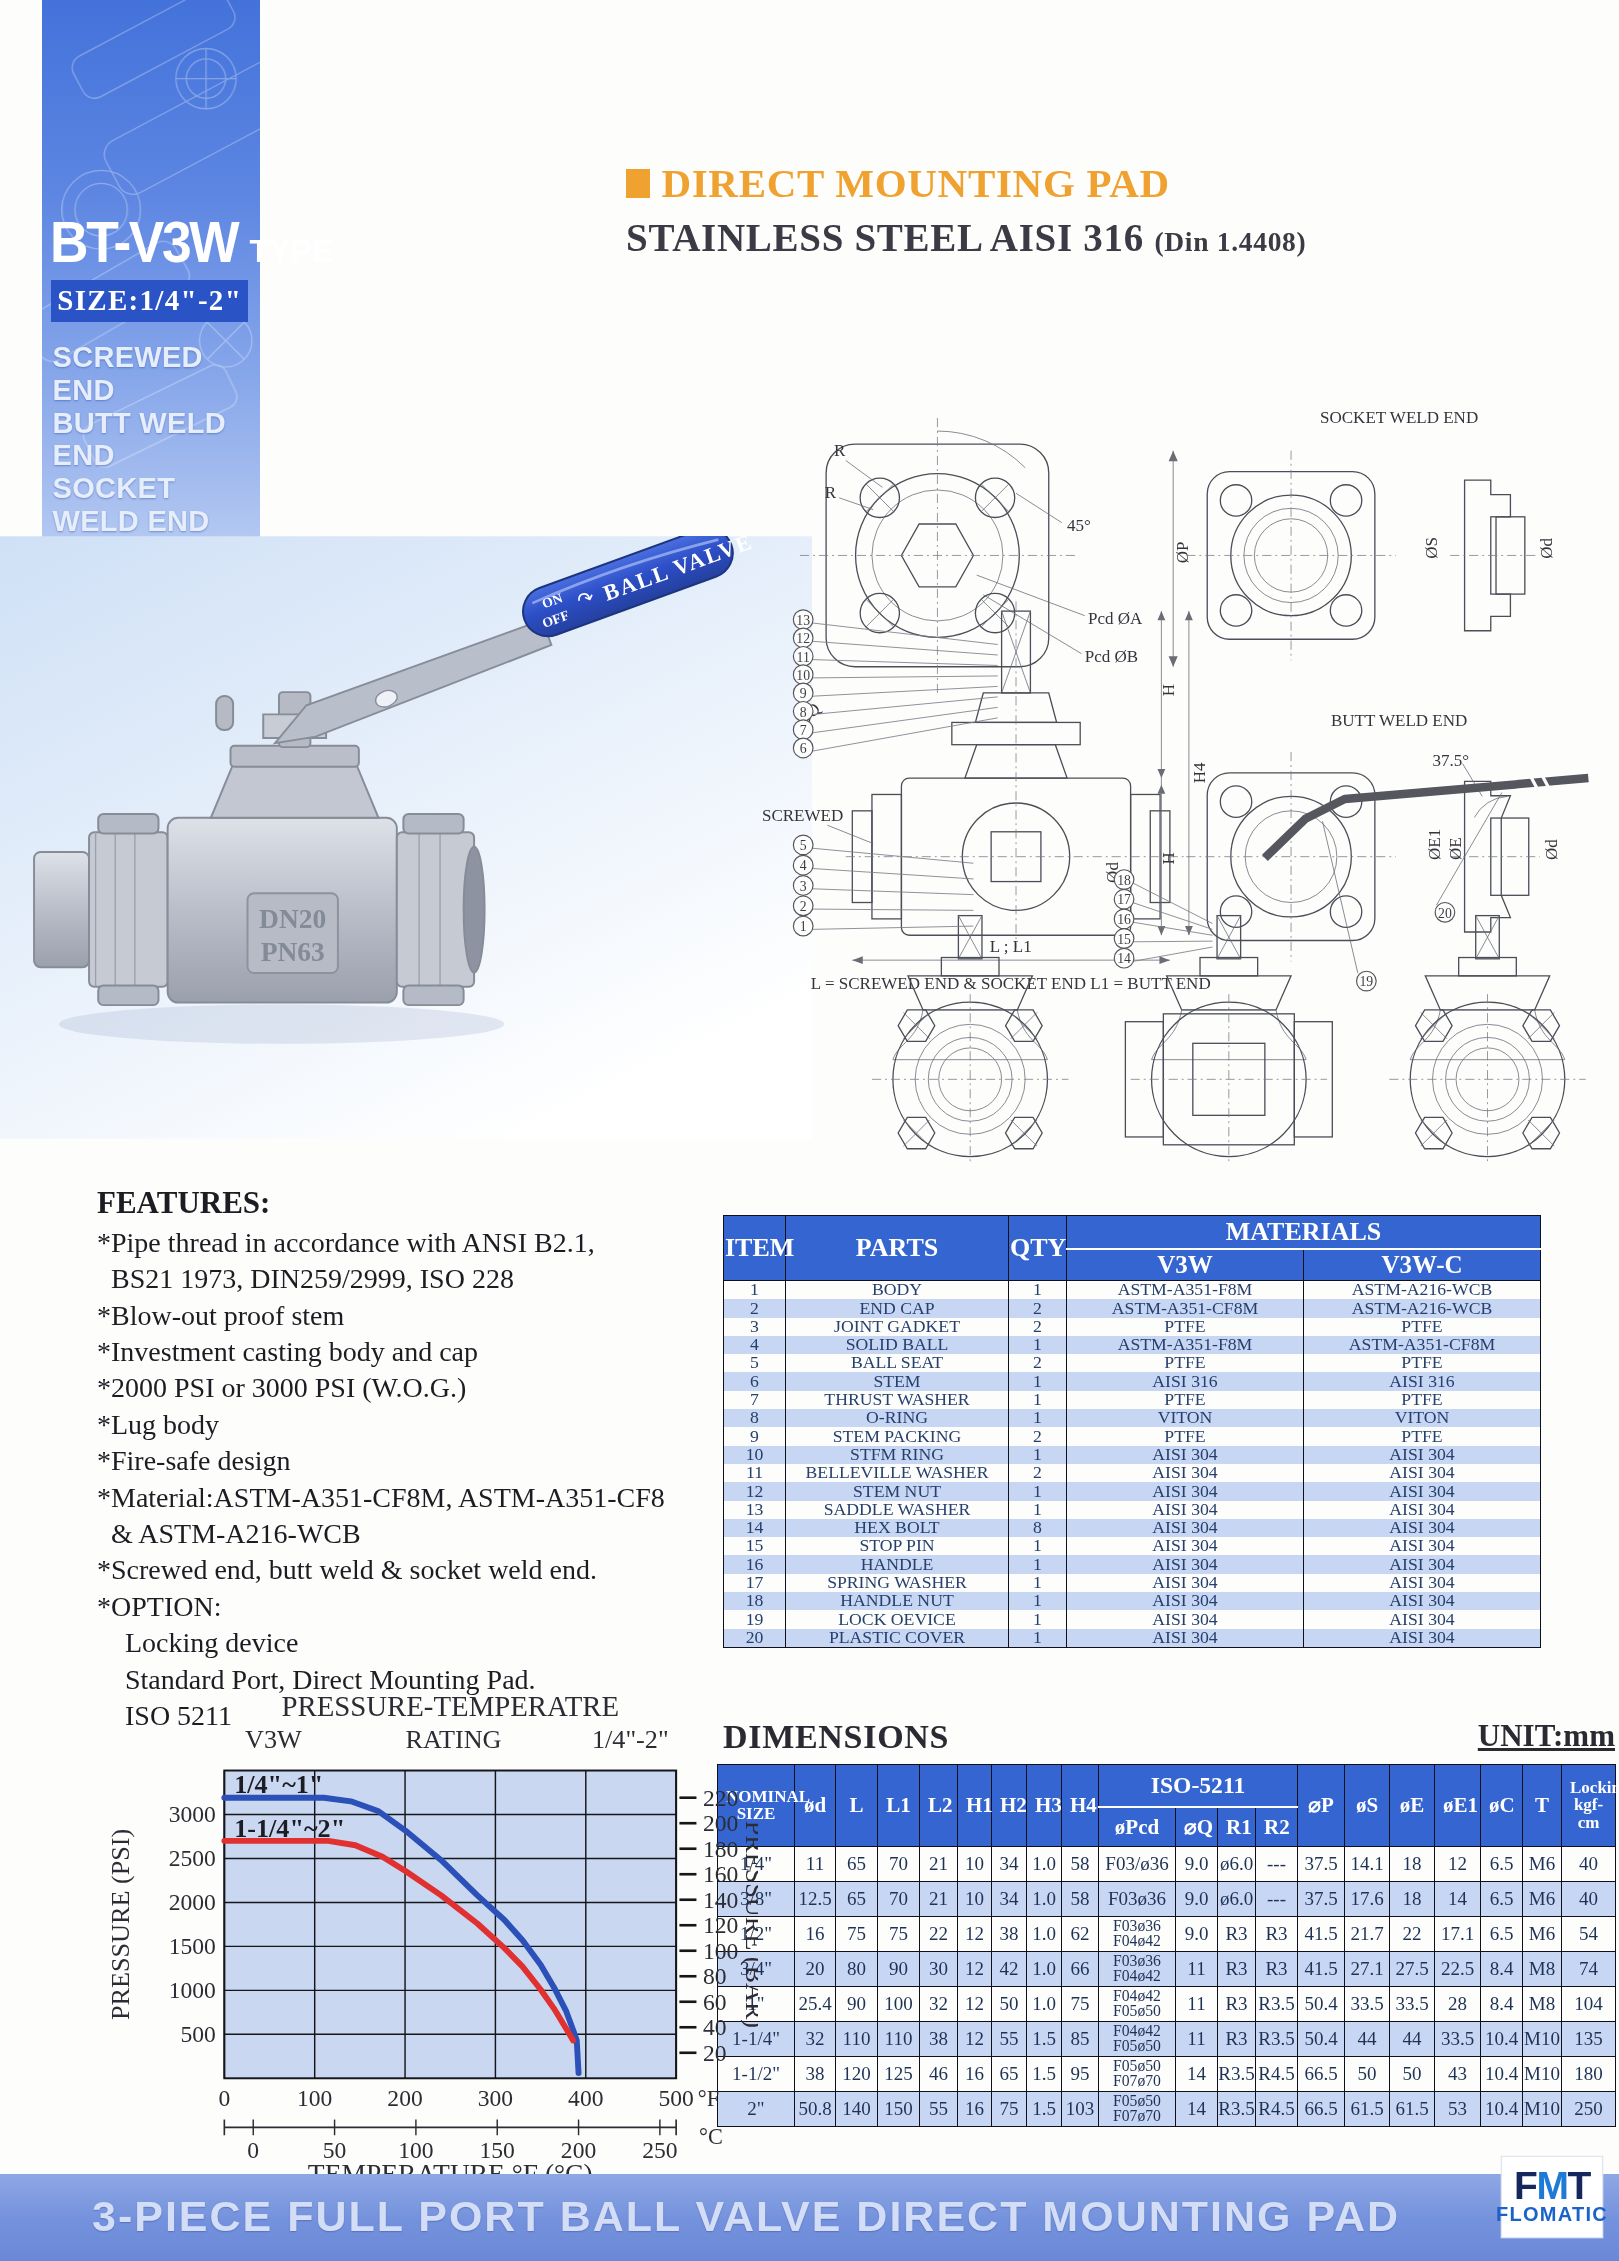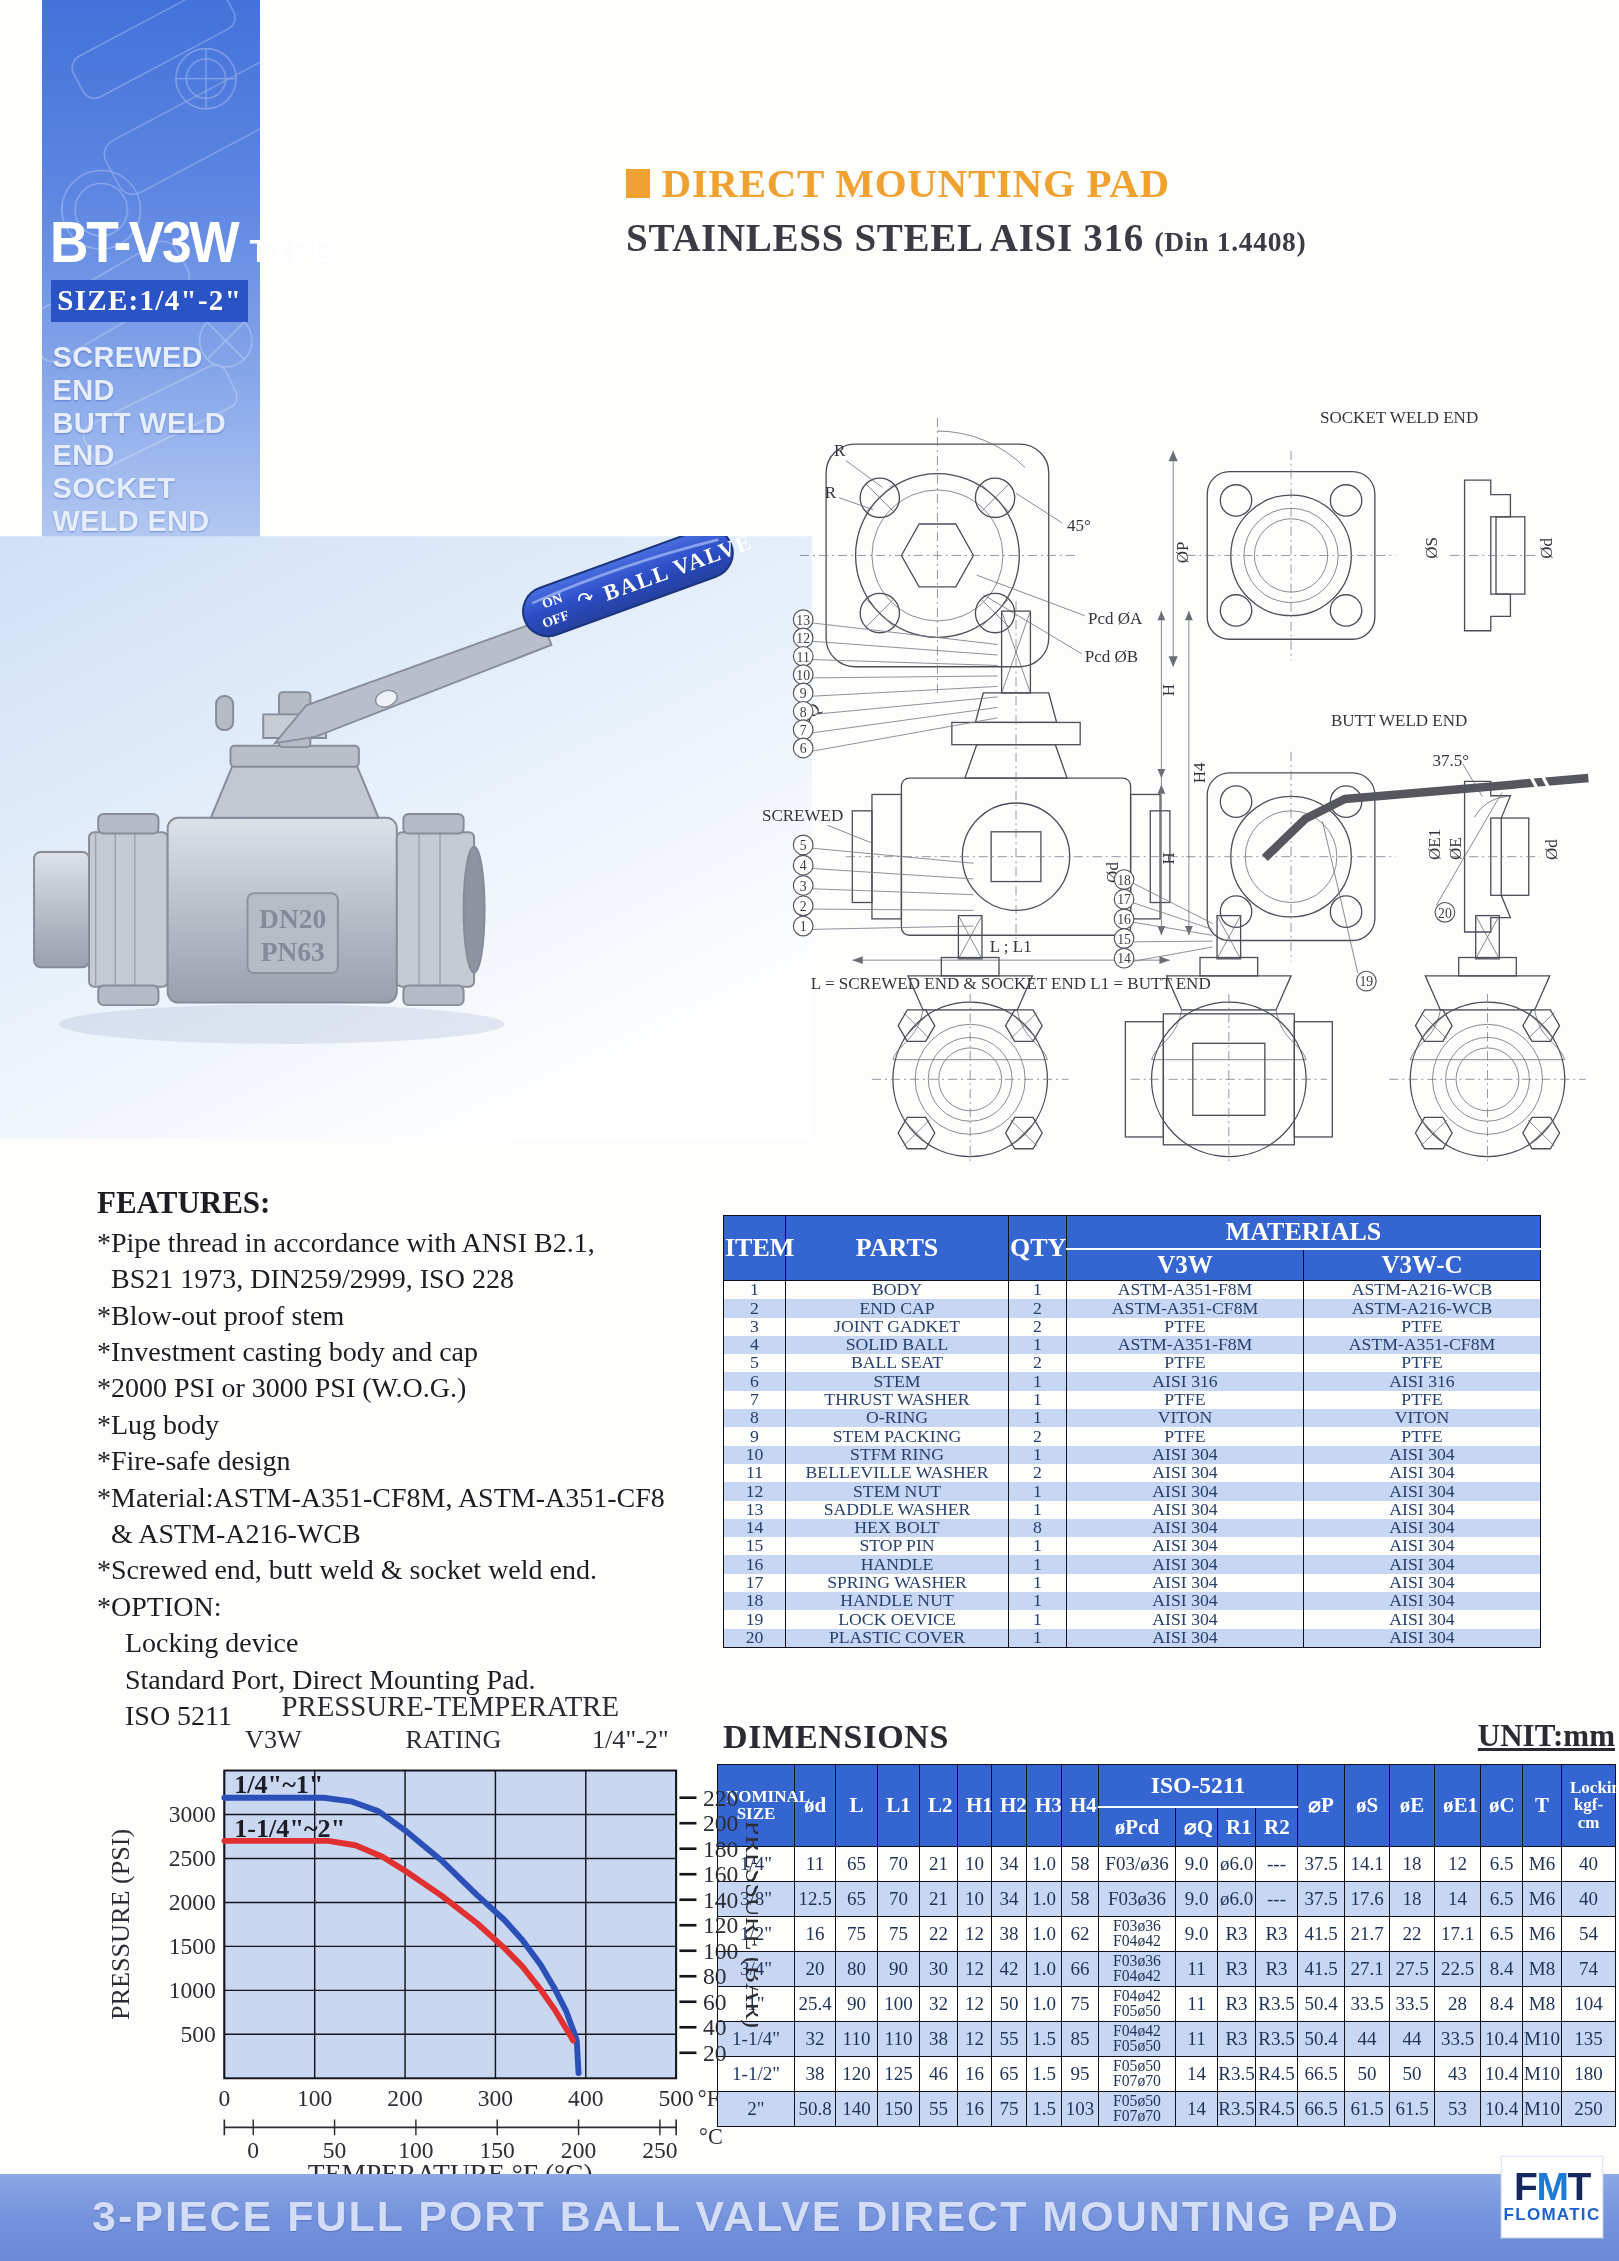--- a/index.html
+++ b/index.html
@@ -61,21 +61,21 @@
   .footer{position:absolute;left:0;top:2174px;width:1619px;height:87px;
           background:linear-gradient(180deg,#8ea7e4 0%,#7391dc 55%,#6a88d6 100%);}
   .footer .txt{position:absolute;left:92px;top:18.3px;font-family:"Liberation Sans",sans-serif;
                font-weight:bold;font-size:43px;letter-spacing:2px;color:#d3ddf6;
                text-shadow:0 1.3px 1.3px rgba(50,70,140,.4);white-space:nowrap;}
   .logo{position:absolute;right:17px;top:-17px;width:100px;height:80px;background:#fff;
         box-shadow:0 0 0 1.3px #e2e6f2;display:flex;flex-direction:column;align-items:center;justify-content:center;}
   .logo .fmt{font-family:"Liberation Sans",sans-serif;font-weight:bold;font-size:39px;line-height:.9;
              color:#16275e;letter-spacing:-1.3px;}
   .logo .fmt .m{color:#1d7bd6;}
-  .logo .flo{font-family:"Liberation Sans",sans-serif;font-weight:bold;font-size:17px;color:#1b63c8;letter-spacing:1.3px;}
+  .logo .flo{font-family:"Liberation Sans",sans-serif;font-weight:bold;font-size:20px;color:#1b63c8;letter-spacing:1.3px;}
 </style>
 </head>
 <body>
 
 <div class="page">
 
   <div class="panel">
     <svg class="panel-art" width="218" height="549" viewBox="0 0 332 838">
       <g stroke="#ffffff" stroke-width="2" fill="none" opacity="0.32">
         <rect x="40" y="30" width="260" height="70" rx="20" transform="rotate(-28 170 65)"></rect>

